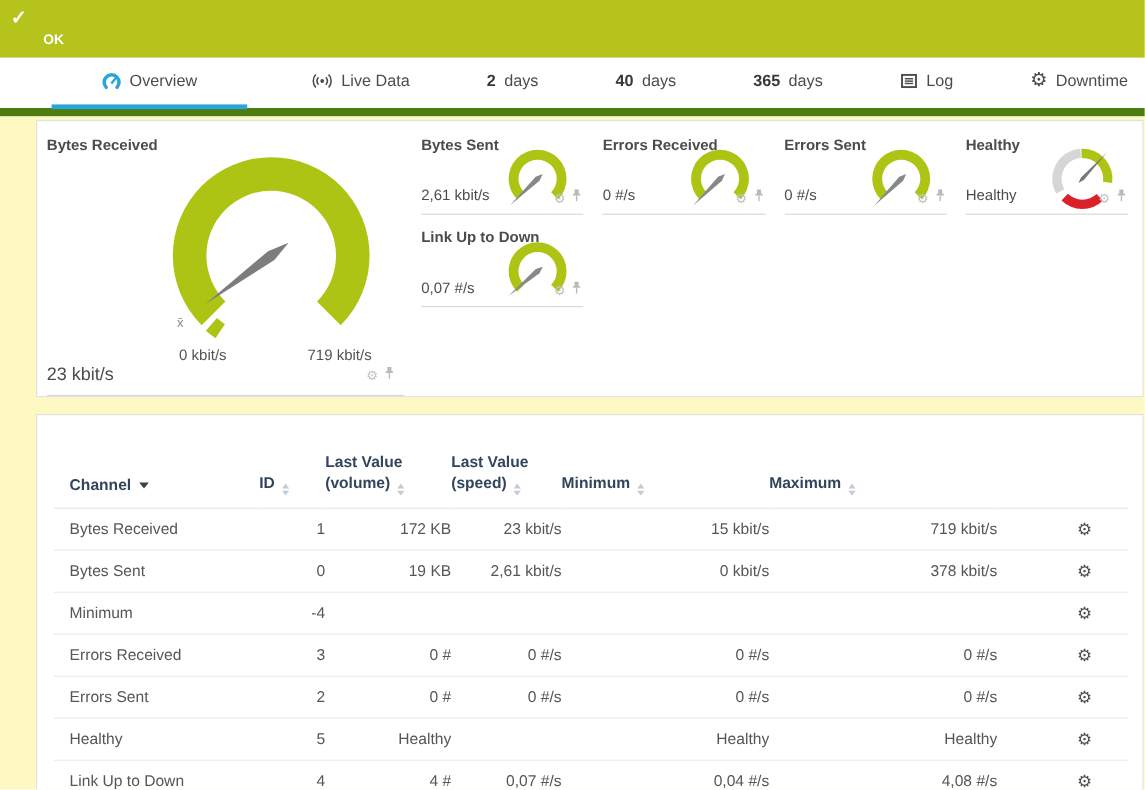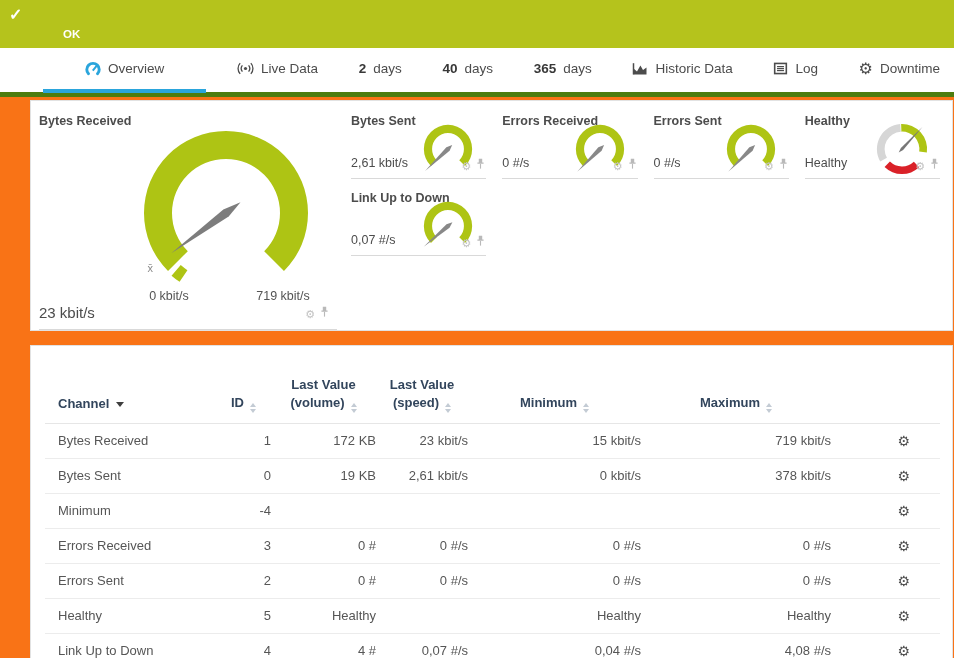--- a/index.html
+++ b/index.html
@@ -7,35 +7,35 @@
     font-family:"Liberation Sans", sans-serif; }
 
   
   .topbar { position:relative; height:48px; background:#b5c31c; color:#fff; }
   .chk { position:absolute; left:9px; top:5px; font-size:16px; font-weight:bold; }
   .titleline { position:absolute; left:28px; top:4px; white-space:nowrap; }
   .kind { font-style:italic; font-size:17px; margin-right:9px; }
   .sname { font-weight:bold; font-size:17px; }
   .flag { font-size:12px; vertical-align:7px; margin-left:4px; }
   .stars { margin-left:16px; font-size:13px; letter-spacing:1px; vertical-align:3px; }
-  .status-ok { position:absolute; left:63px; top:28px; font-weight:bold; font-size:11.5px; }
-
-  
-  .tabbar { height:49px; background:#fff; border-bottom:5px solid #4d7c0f;
+  .status-ok { position:absolute; left:36px; top:28px; font-weight:bold; font-size:11.5px; }
+
+  
+  .tabbar { height:49px; background:#fff; border-bottom:7px solid #4d7c0f;
     display:flex; align-items:stretch; justify-content:space-between;
     padding:0 4px 0 43px; }
   .tab { display:flex; align-items:center; gap:7px; padding:0 10px; cursor:pointer;
     color:#4c4c4c; font-size:13.5px; border-bottom:4px solid transparent; margin-bottom:-1px; }
   .tab.active { border-bottom-color:#2aa5dc; padding:0 42px; }
   .tab .tnum { font-weight:bold; color:#383838; }
   .tab-icon { display:inline-flex; }
   .gearglyph { font-size:16px; line-height:1; }
 
   
-  .content { background:#f97316; height:561px; padding-top:3px; }
+  .content { background:#fef9c3; height:561px; padding-top:3px; }
   .panel { background:#fff; border:1px solid #e2e2e2; margin:0 1px 0 30px; }
 
   
   .gauges { height:231px; display:flex; }
   .main-cell { position:relative; width:316px; flex:none; }
   .glabel { position:absolute; top:13px; left:8px; font-weight:bold; font-size:12.5px; color:#4c4c4c; }
   .main-svg { position:absolute; left:75px; top:6px; width:240px; height:190px; }
   .minlab,.maxlab { position:absolute; top:188px; width:90px; text-align:center;
     font-size:12.5px; color:#545454; }
   .minlab { left:93px; } .maxlab { left:207px; }
@@ -52,21 +52,21 @@
   .sval { position:absolute; bottom:9px; left:4px; font-size:12.5px; color:#4c4c4c; }
   .scell .cell-icons { right:13px; bottom:7px; }
   .scell .cell-line { left:4px; right:12px; }
   .gico { font-size:11px; line-height:1; color:#c3c3c3; cursor:pointer; }
 
   
   .tablepanel { margin-top:14px; min-height:320px; padding:30px 14px 0 14px; }
   table { border-collapse:collapse; width:100%; table-layout:fixed; }
   th { color:#32455c; font-size:13px; font-weight:bold; vertical-align:bottom;
     padding:0 0 10px 0; line-height:1.35; border-bottom:1px solid #e6e6e6; cursor:pointer; }
-  th.left { text-align:left; } th.right { text-align:center; }
+  th.left { text-align:left; } th.right { text-align:left; }
   td { font-size:13px; color:#565656; padding:9px 0; border-bottom:1px solid #ececec;
     white-space:nowrap; overflow:hidden; }
   td.right { text-align:right; }
   td.ch { padding-left:13px; }
   th.ch { padding-left:13px; }
   td.gear { text-align:right; padding-right:30px; }
   .rowgear { font-size:14px; color:#4f4f4f; cursor:pointer; }
   .caret { display:inline-block; width:0; height:0; border:4px solid transparent;
     border-top:5px solid #3f3f3f; border-bottom:none; margin-left:7px; vertical-align:1px; }
   .sarr { display:inline-flex; flex-direction:column; gap:2px; margin-left:6px; vertical-align:0px; }
@@ -105,29 +105,20 @@
       <span class="tnum">2</span>
       <span>days</span>
     </div>
     <div class="tab">
       <span class="tnum">40</span>
       <span>days</span>
     </div>
     <div class="tab">
       <span class="tnum">365</span>
       <span>days</span>
-    </div>
-    <div class="tab">
-      <span class="tab-icon">
-        <svg viewBox="0 0 16 16" width="16" height="16">
-          <path d="M1.5 13.5 V7.6 L5 10.4 8.4 4.4 11 9 14.5 6.4 V13.5 Z" fill="#4c4c4c"></path>
-          <path d="M1.5 2.2 V13.5" stroke="#4c4c4c" stroke-width="1.5" fill="none"></path>
-        </svg>
-      </span>
-      <span>Historic Data</span>
     </div>
     <div class="tab">
       <span class="tab-icon">
         <svg viewBox="0 0 16 16" width="15" height="15">
           <rect x="1.8" y="2.6" width="12.4" height="10.8" fill="none" stroke="#4c4c4c" stroke-width="1.7"></rect>
           <line x1="4.3" y1="6" x2="11.7" y2="6" stroke="#4c4c4c" stroke-width="1.3"></line>
           <line x1="4.3" y1="8.1" x2="11.7" y2="8.1" stroke="#4c4c4c" stroke-width="1.3"></line>
           <line x1="4.3" y1="10.2" x2="11.7" y2="10.2" stroke="#4c4c4c" stroke-width="1.3"></line>
         </svg>
       </span>

